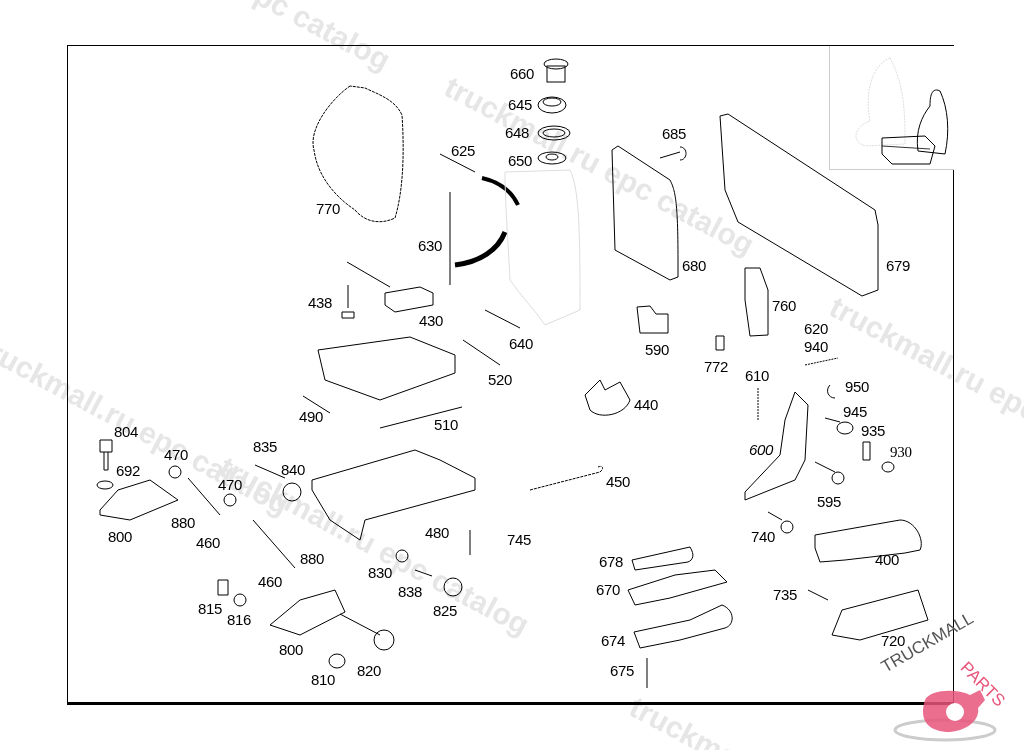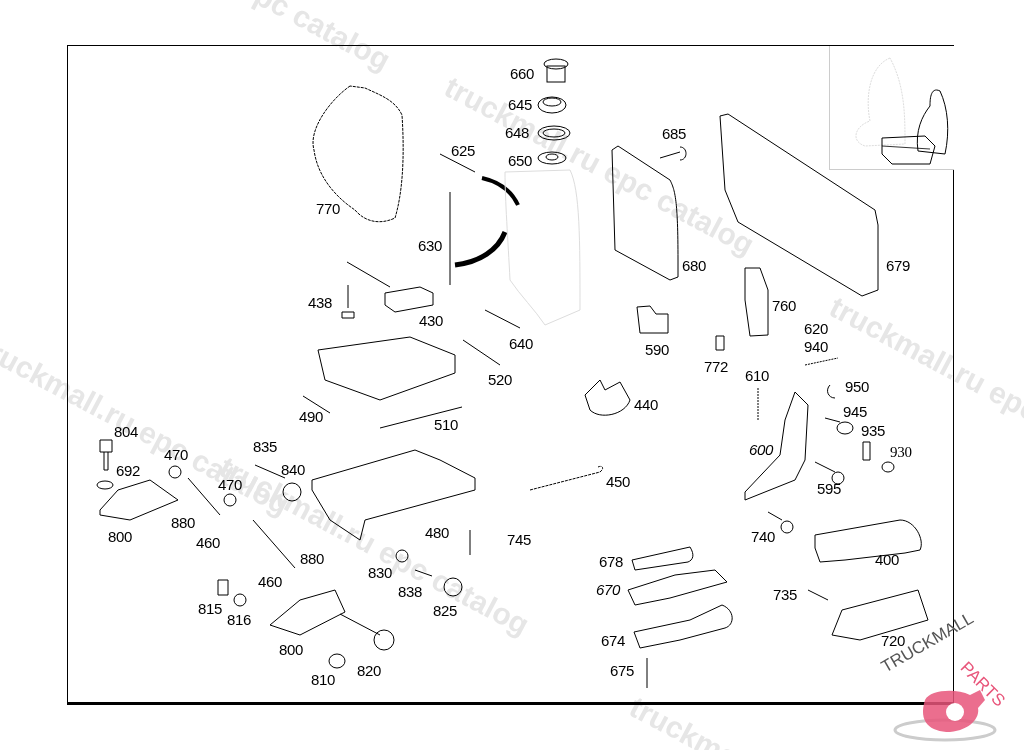--- a/index.html
+++ b/index.html
@@ -182,34 +182,34 @@
   <span class="label" style="left:434px;top:417px;text-align:center;">510</span>
   <span class="label" style="left:890px;top:445px;font-family:Liberation Serif, serif;">930</span>
   <span class="label" style="left:114px;top:424px;">804</span>
   <span class="label" style="left:749px;top:442px;font-style:italic;">600</span>
   <span class="label" style="left:253px;top:439px;">835</span>
   <span class="label" style="left:164px;top:447px;">470</span>
   <span class="label" style="left:116px;top:463px;">692</span>
   <span class="label" style="left:281px;top:462px;">840</span>
   <span class="label" style="left:218px;top:477px;">470</span>
   <span class="label" style="left:606px;top:474px;">450</span>
-  <span class="label" style="left:817px;top:481px;">595</span>
+  <span class="label" style="left:817px;top:494px;">595</span>
   <span class="label" style="left:171px;top:515px;">880</span>
   <span class="label" style="left:108px;top:529px;">800</span>
   <span class="label" style="left:196px;top:535px;">460</span>
   <span class="label" style="left:425px;top:525px;">480</span>
   <span class="label" style="left:751px;top:529px;">740</span>
   <span class="label" style="left:300px;top:551px;">880</span>
   <span class="label" style="left:481px;top:532px;margin-left:26px;">745</span>
   <span class="label" style="left:599px;top:554px;">678</span>
   <span class="label" style="left:875px;top:552px;">400</span>
   <span class="label" style="left:368px;top:565px;">830</span>
   <span class="label" style="left:258px;top:574px;">460</span>
   <span class="label" style="left:398px;top:584px;">838</span>
-  <span class="label" style="left:596px;top:582px;font-style:italic;">670</span>
+  <span class="label" style="left:596px;top:582px;">670</span>
   <span class="label" style="left:773px;top:587px;">735</span>
   <span class="label" style="left:198px;top:601px;">815</span>
   <span class="label" style="left:433px;top:603px;">825</span>
   <span class="label" style="left:227px;top:612px;">816</span>
   <span class="label" style="left:601px;top:633px;">674</span>
   <span class="label" style="left:881px;top:633px;">720</span>
   <span class="label" style="left:279px;top:642px;">800</span>
   <span class="label" style="left:311px;top:672px;">810</span>
   <span class="label" style="left:357px;top:663px;">820</span>
   <span class="label" style="left:610px;top:663px;">675</span>

